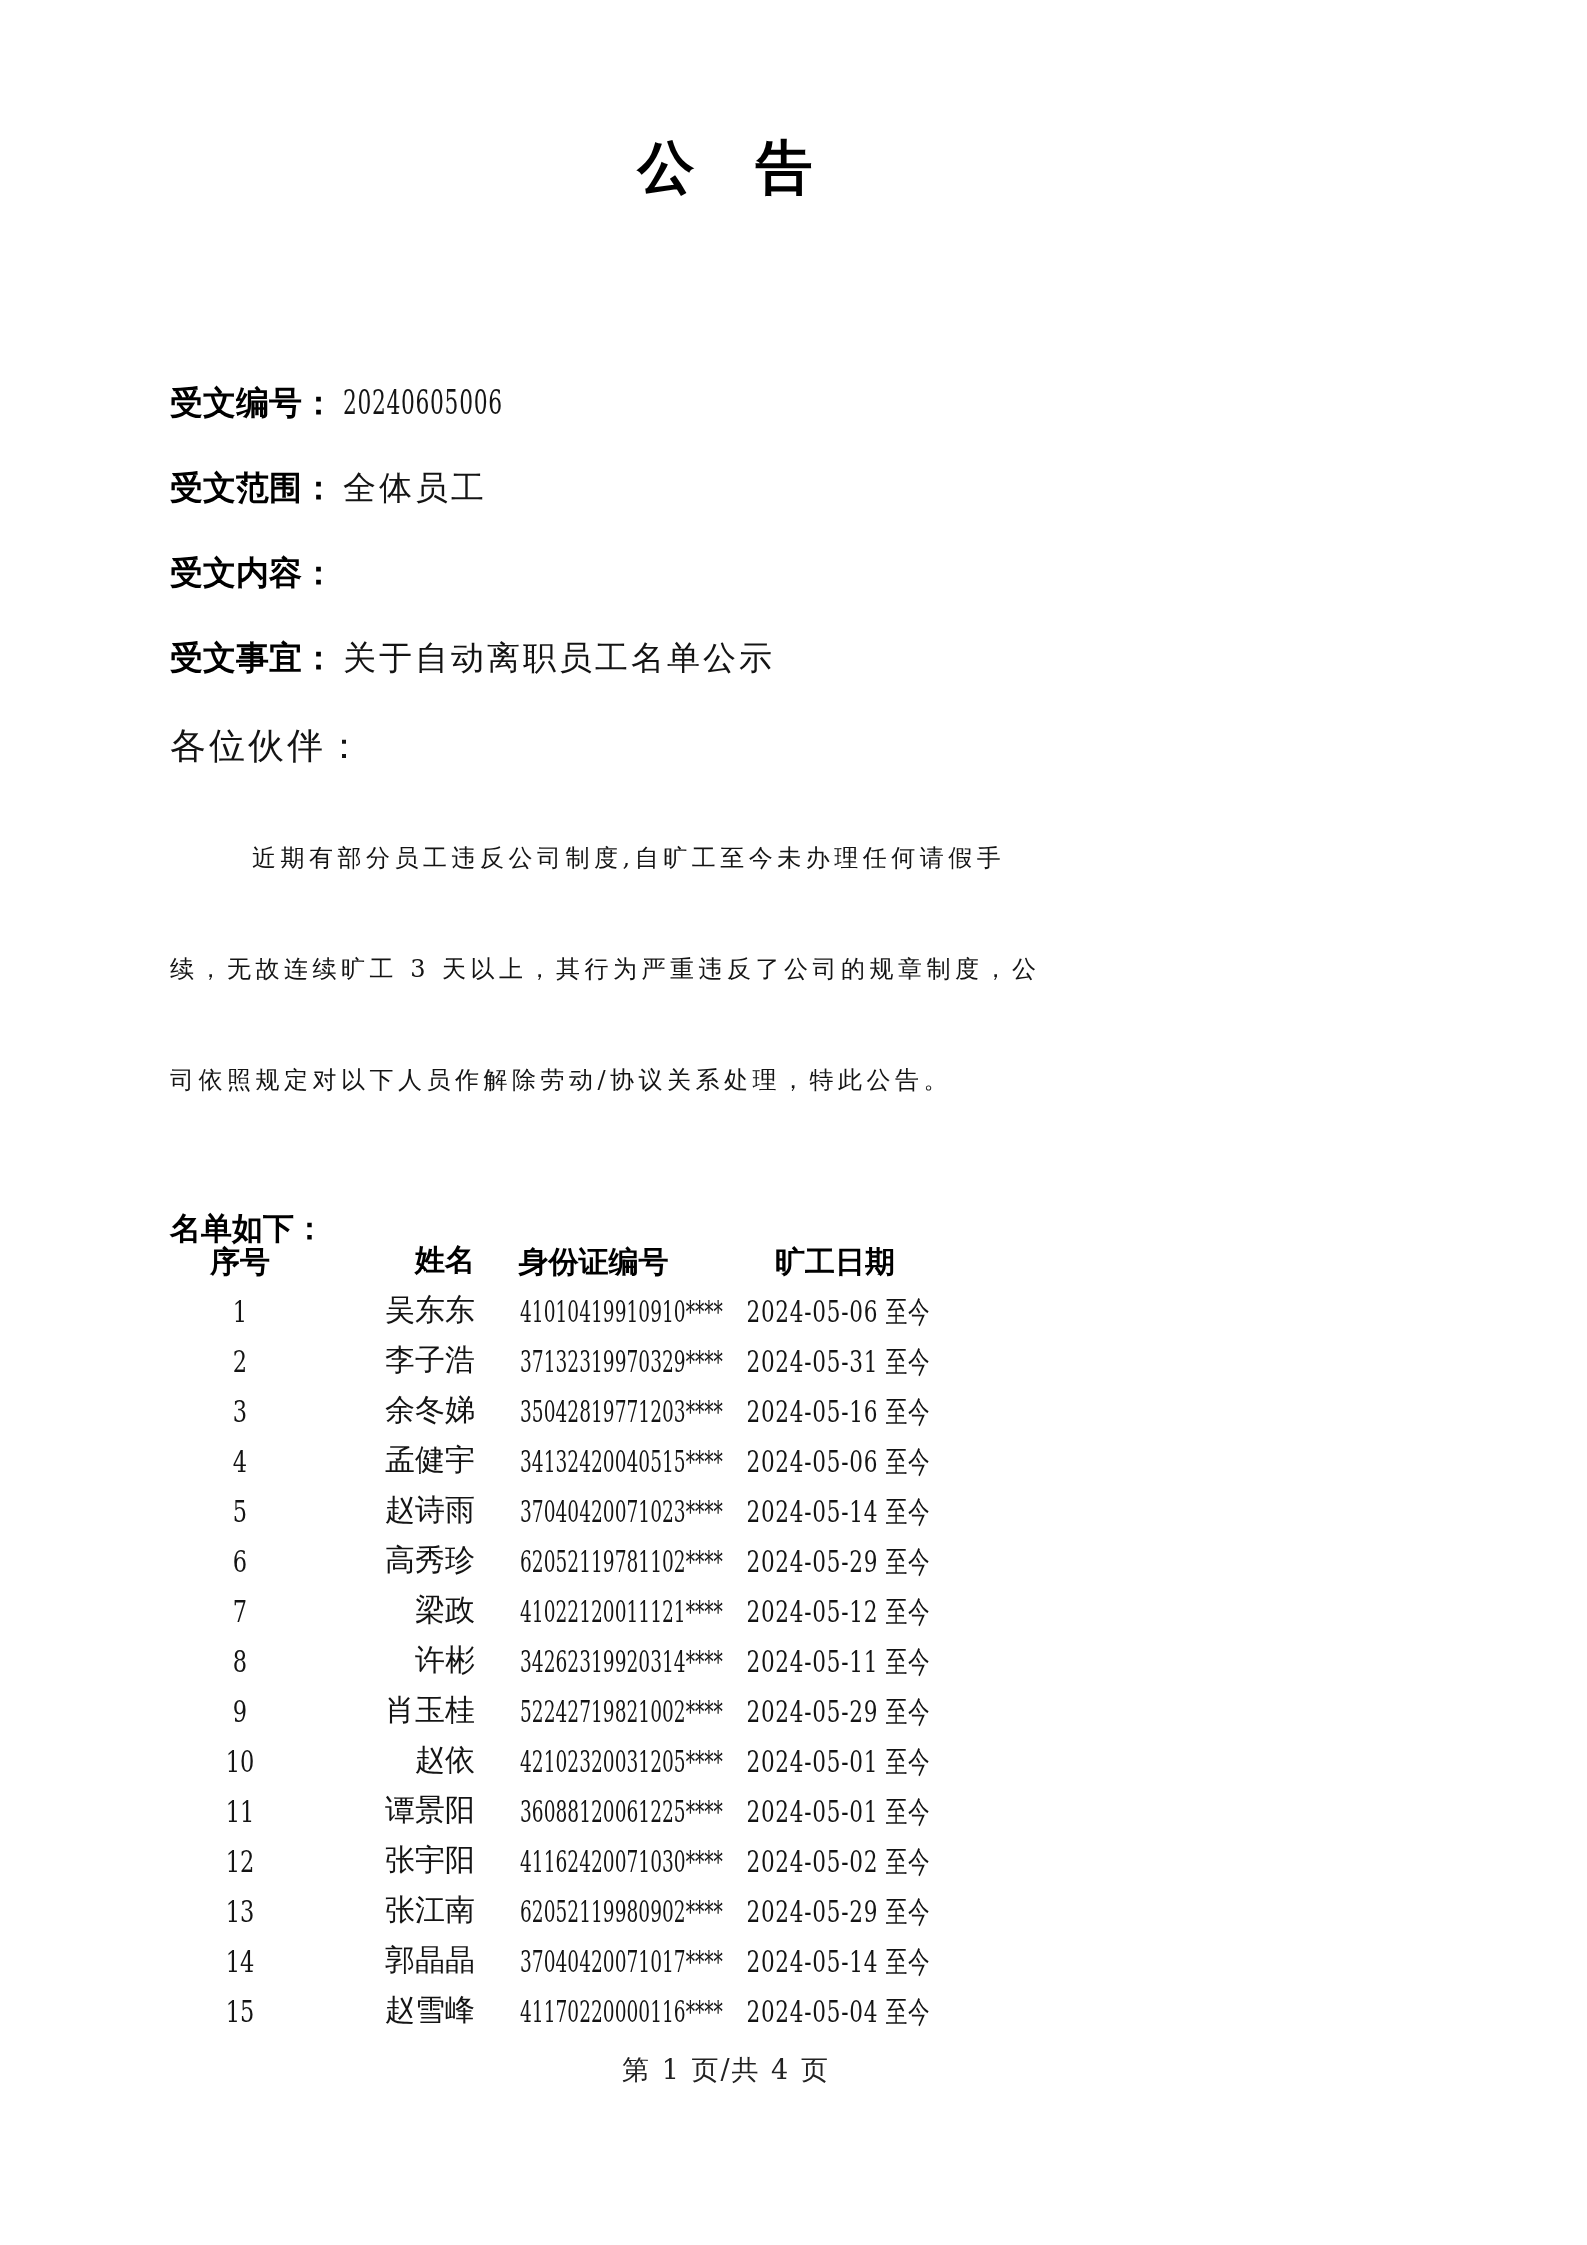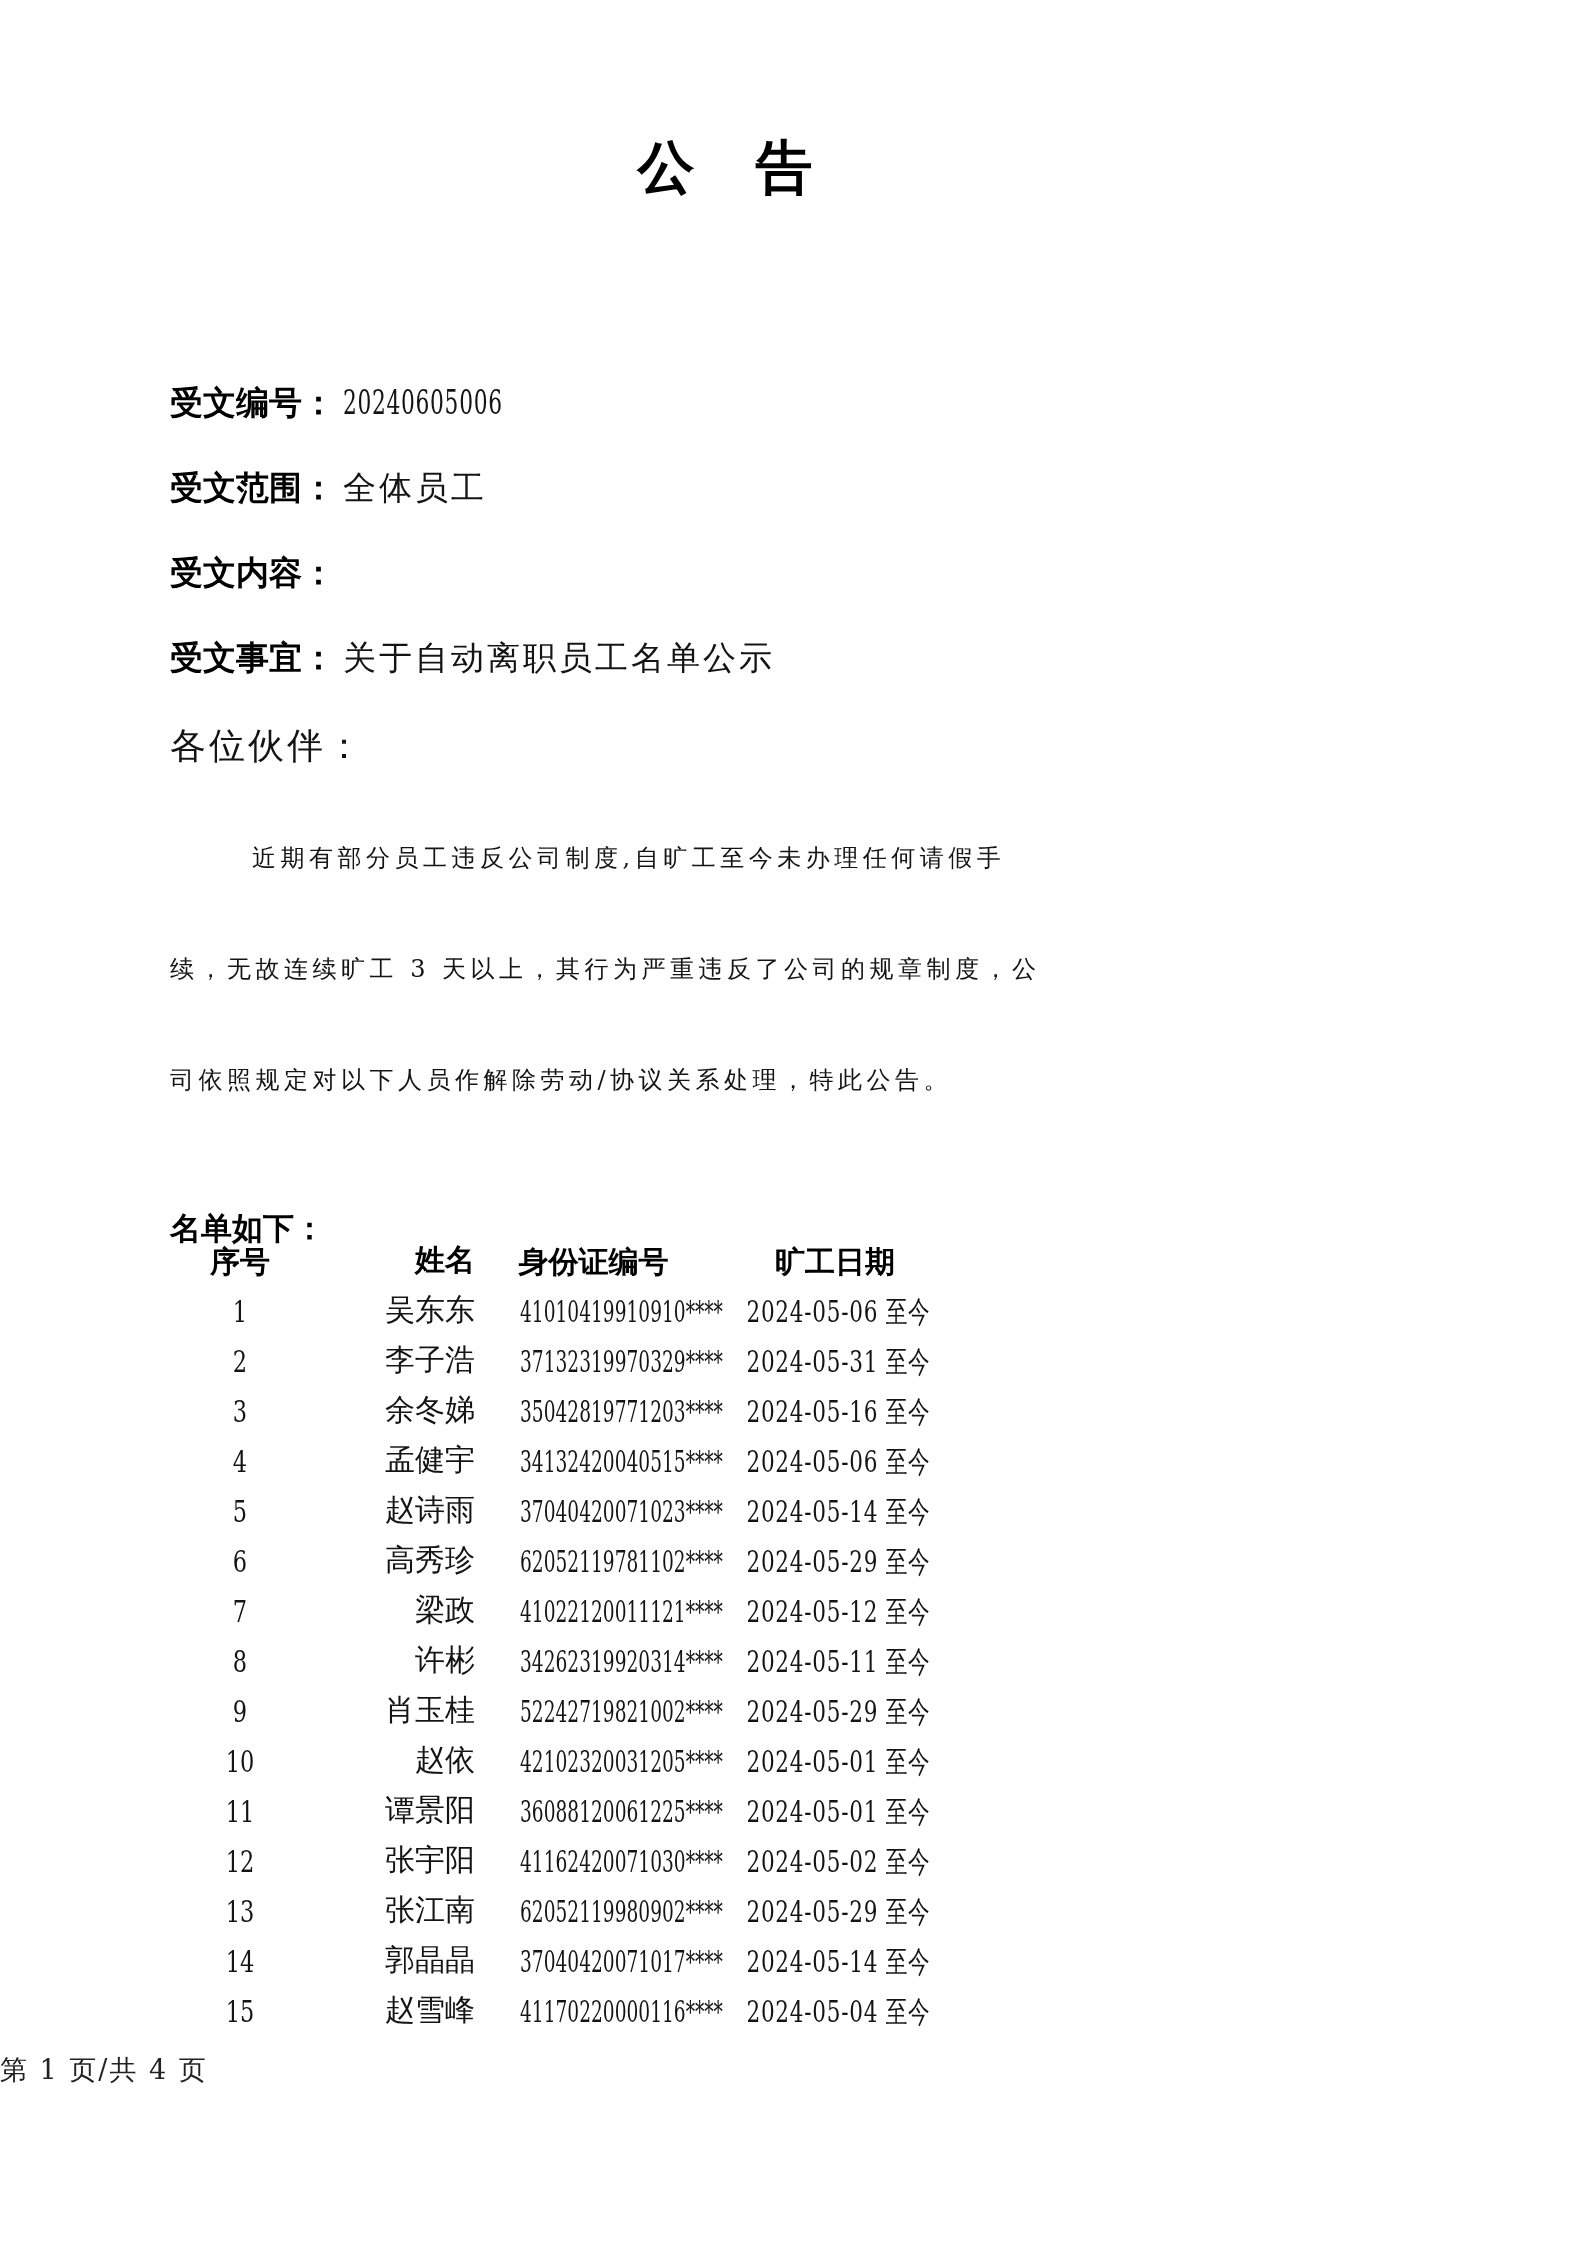--- a/index.html
+++ b/index.html
@@ -25,21 +25,21 @@
   .thead,.trow{display:flex;}
   .thead{font-weight:700;font-size:30px;height:50px;line-height:34px;color:#000;}
   .trow{height:50px;font-size:30px;line-height:34px;}
   .c1{width:130px;text-align:center;}
   .c2{width:170px;text-align:right;font-family:Liberation Mono, monospace;}
   .c3{width:237px;text-align:center;}
   .c4{width:246px;text-align:center;}
   .cell-idx{transform:scaleX(.75);transform-origin:center;}
   .cell-id{transform:scaleX(.62);transform-origin:center;white-space:nowrap;}
   .cell-date{transform:scaleX(.72);transform-origin:center;white-space:nowrap;letter-spacing:1px;}
-  .footer{position:absolute;left:0;right:0;top:2052px;text-align:left;font-size:27px;letter-spacing:2px;color:#222;}
+  .footer{position:absolute;left:0;right:0;top:2052px;text-align:center;font-size:27px;letter-spacing:2px;color:#222;}
   .seal{position:absolute;left:1488px;top:1683px;width:400px;height:400px;opacity:.93;}
   .seal-name{font-size:50px;font-weight:700;fill:#b5302c;letter-spacing:15px;font-family:"DejaVu Serif","Liberation Serif",serif;}
   .seal-digits{font-size:23px;font-weight:700;fill:#b5302c;letter-spacing:9px;font-family:"DejaVu Serif","Liberation Serif",serif;}
 </style>
 </head>
 <body>
 
 <div class="page">
 
   <h1 class="title">公　告</h1>

